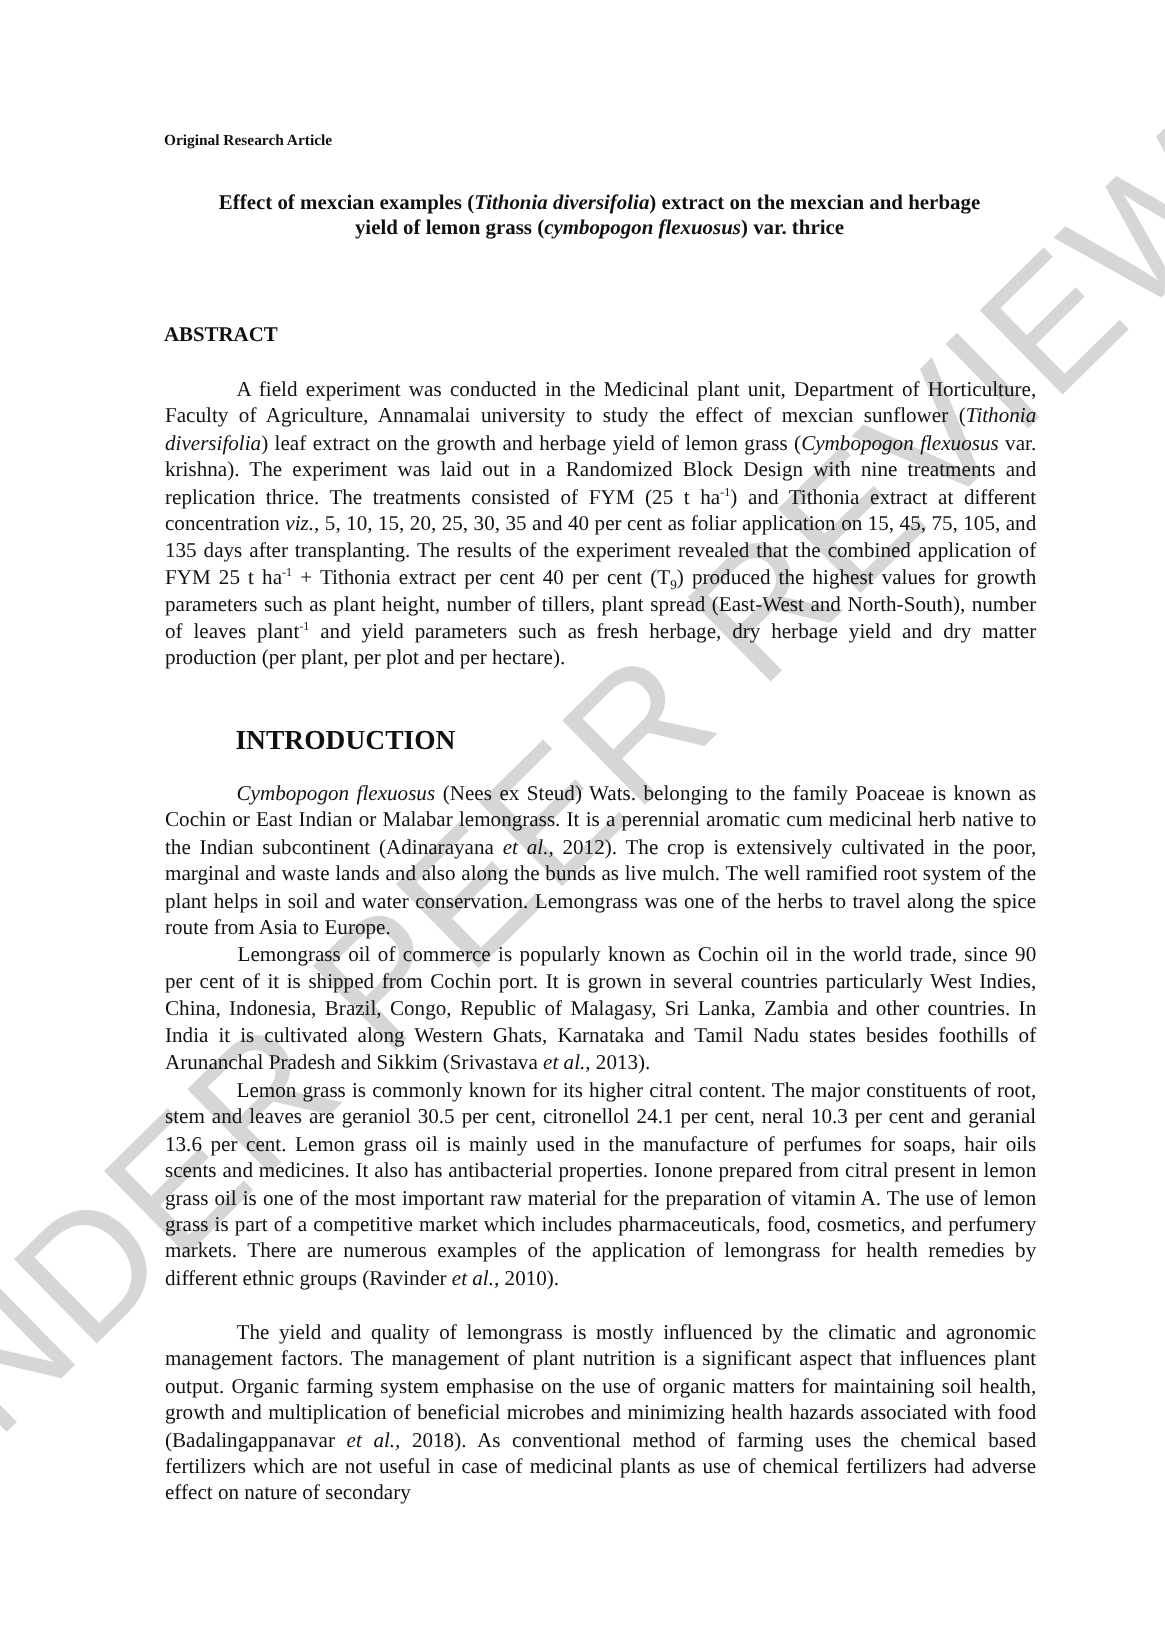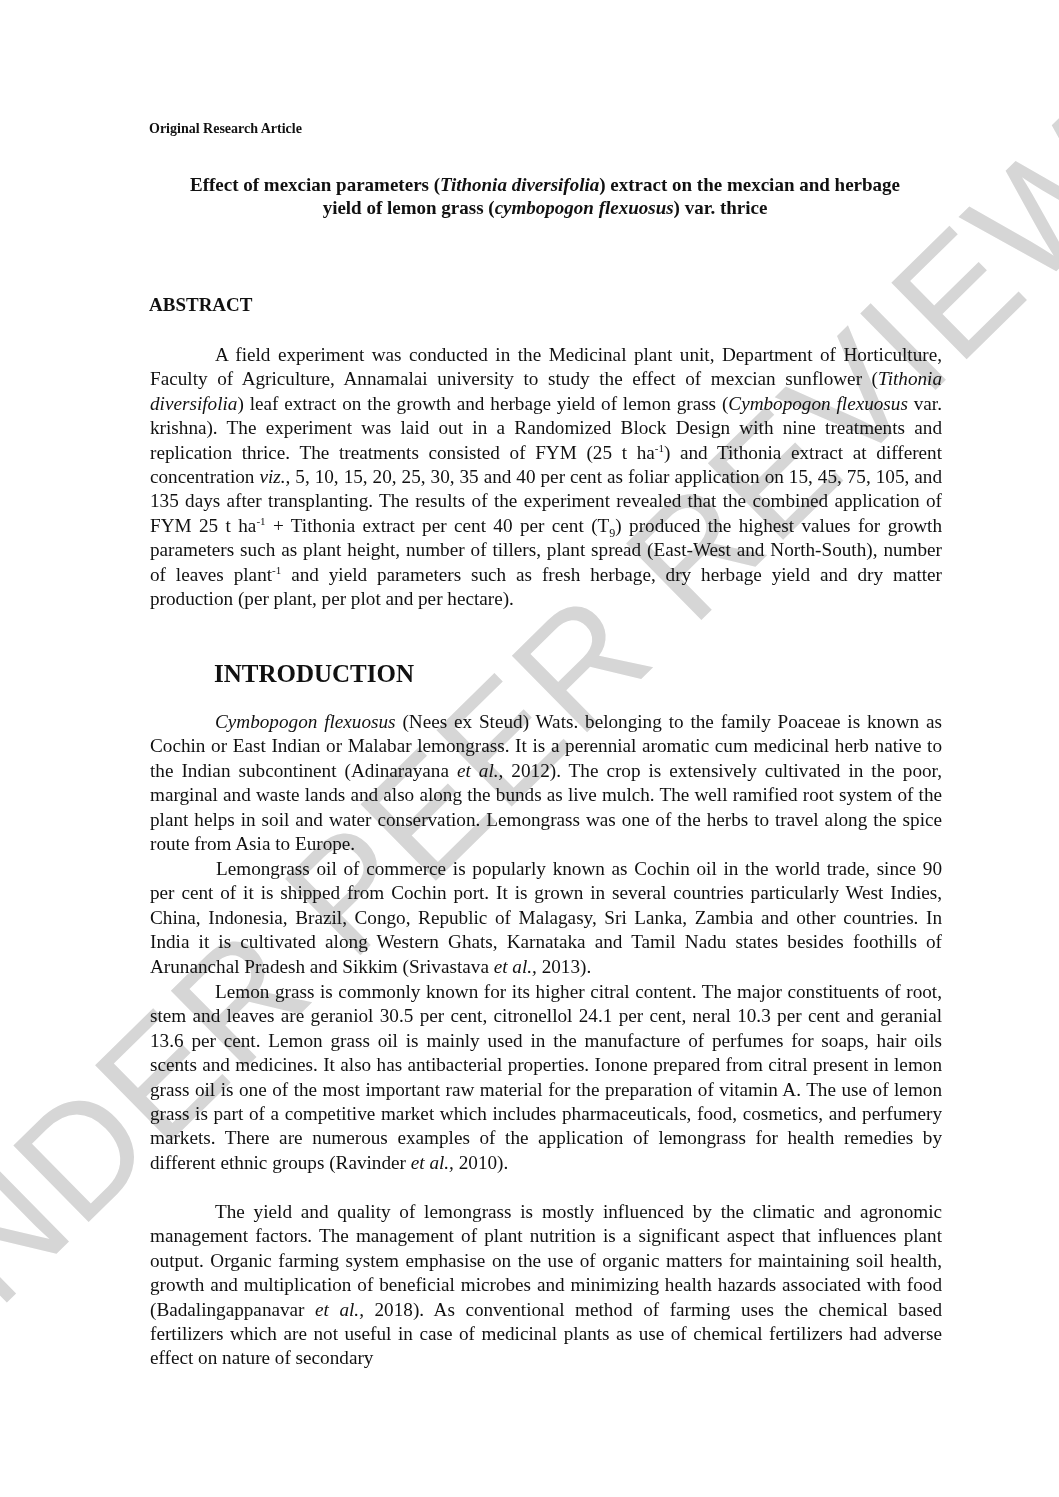--- a/index.html
+++ b/index.html
@@ -52,21 +52,21 @@
 
   <div class="watermark">
     <span style="color: rgb(214, 214, 214);">UNDER PEER REVIEW</span>
   </div>
 
   <div class="content">
 
     <div class="article-type">Original Research Article</div>
 
     <div class="title">
-      <span>Effect of mexcian parameters (</span><i>Tithonia diversifolia</i><span>) extract on the mexcian and herbage</span><br>
+      <span>Effect of mexcian examples (</span><i>Tithonia diversifolia</i><span>) extract on the mexcian and herbage</span><br>
       <span>yield of lemon grass (</span><i>cymbopogon flexuosus</i><span>) var. thrice</span>
     </div>
 
     <div class="abstract-heading">ABSTRACT</div>
 
     <p class="para" style="top:343px;"><span>A field experiment was conducted in the Medicinal plant unit, Department of Horticulture, Faculty of Agriculture, Annamalai university to study the effect of mexcian sunflower (</span><i>Tithonia diversifolia</i><span>) leaf extract on the growth and herbage yield of lemon grass (</span><i>Cymbopogon flexuosus</i><span> var. krishna). The experiment was laid out in a Randomized Block Design with nine treatments and replication thrice. The treatments consisted of FYM (25 t ha</span><sup>-1</sup><span>) and Tithonia extract at different concentration </span><i>viz.,</i><span>  5, 10, 15, 20, 25, 30, 35 and 40 per cent as foliar application on 15, 45, 75, 105, and 135 days after transplanting. The results of the experiment revealed that the combined application of FYM 25 t ha</span><sup>-1</sup><span> + Tithonia extract per cent 40 per cent (T</span><sub>9</sub><span>) produced the highest values for growth parameters such as plant height, number of tillers, plant spread (East-West and North-South), number of leaves plant</span><sup>-1</sup><span> and yield parameters such as fresh herbage, dry herbage yield and dry matter production (per plant, per plot and per hectare).</span></p>
 
     <div class="section-heading">INTRODUCTION</div>
 
     <p class="para" style="top:710px;"><i>Cymbopogon flexuosus</i><span> (Nees ex Steud) Wats. belonging to the family Poaceae is known as Cochin or East Indian or Malabar lemongrass. It is a perennial aromatic cum medicinal herb native to the Indian subcontinent (Adinarayana </span><i>et al.,</i><span> 2012). The crop is extensively cultivated in the poor, marginal and waste lands and also along the bunds as live mulch. The well ramified root system of the plant helps in soil and water conservation. Lemongrass was one of the herbs to travel along the spice route from Asia to Europe.</span></p>

